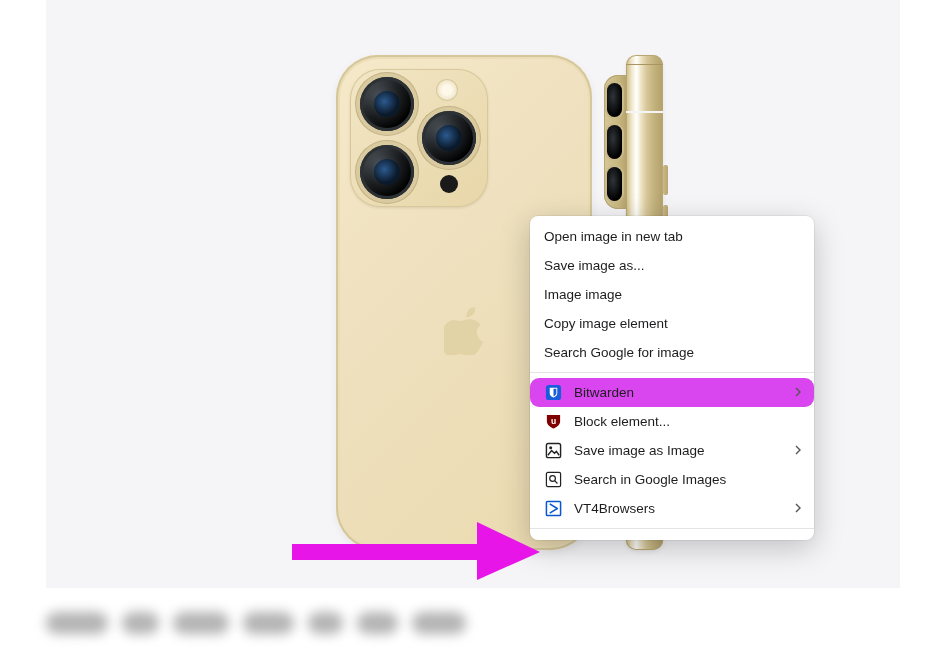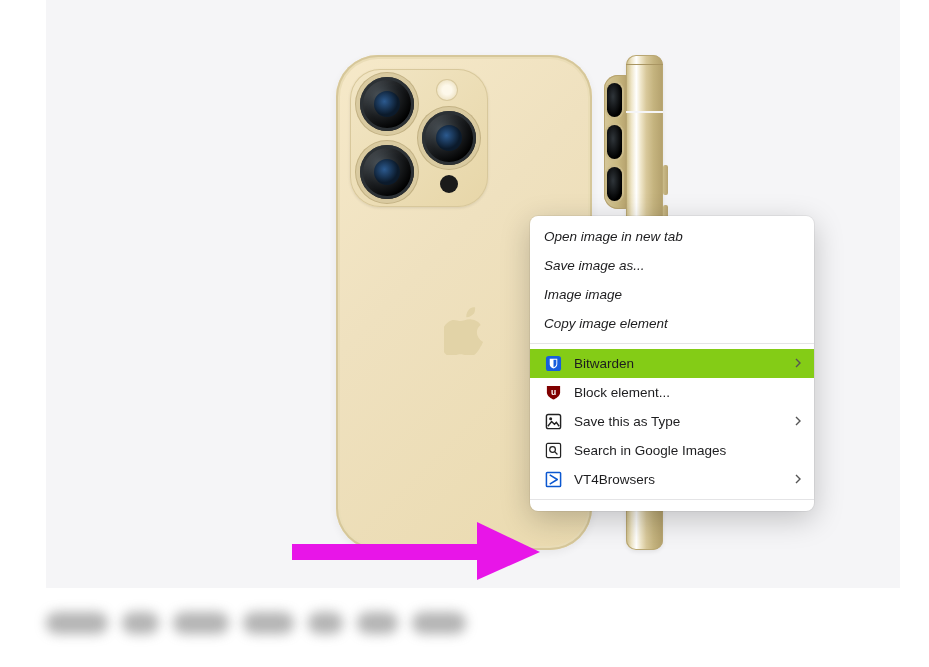--- a/index.html
+++ b/index.html
@@ -179,31 +179,31 @@
   .ctx .sep { height:1px; background:#e4e4e6; margin:5px 0; }
   .ctx .item {
     display:flex;
     align-items:center;
     height:29px;
     padding: 0 14px;
     gap:12px;
     position:relative;
     cursor: default;
   }
-  .ctx .item.simple { padding-left: 14px; font-style: italic; }
+  .ctx .item.simple { padding-left: 14px; }
   .ctx .item .ico {
     width:18px; height:18px;
     display:flex; align-items:center; justify-content:center;
     flex: 0 0 18px;
   }
   .ctx .item .arrow {
     position:absolute;
     right:12px;
   }
-  .ctx .item.hover { background:#84cc16; }
+  .ctx .item.hover { background:#d946ef;border-radius:9px; }
   .ctx .label { white-space:nowrap; }
 
   
   .annot {
     position:absolute;
     left: 292px;
     top: 522px;
     width: 248px;
     height: 58px;
     z-index: 40;
@@ -261,20 +261,23 @@
   </div>
   <div class="item simple">
     <span class="label">Save image as...</span>
   </div>
   <div class="item simple">
     <span class="label">Image image</span>
   </div>
   <div class="item simple">
     <span class="label">Copy image element</span>
   </div>
+  <div class="item simple">
+    <span class="label">Search Google for image</span>
+  </div>
 
   <div class="sep"></div>
 
   <div class="item hover">
     <span class="ico">
       <svg viewBox="0 0 18 18" width="17" height="17">
         <rect x="1" y="1" width="16" height="16" rx="3" fill="#175ddc"></rect>
         <path d="M5 4h8v6c0 2.4-2.7 3.7-4 4.3C7.7 13.7 5 12.4 5 10V4zm4 1v8c1-.5 3-1.6 3-3.3V5H9z" fill="#fff"></path>
       </svg>
     </span>
@@ -297,21 +300,21 @@
   </div>
 
   <div class="item">
     <span class="ico">
       <svg viewBox="0 0 18 18" width="17" height="17">
         <rect x="1.5" y="1.5" width="15" height="15" rx="2" fill="none" stroke="#222" stroke-width="1.5"></rect>
         <circle cx="6" cy="6" r="1.6" fill="#222"></circle>
         <path d="M3 14l4-5 3 3 2-2 3 4" fill="none" stroke="#222" stroke-width="1.5"></path>
       </svg>
     </span>
-    <span class="label">Save this as Type</span>
+    <span class="label">Save image as Image</span>
     <span class="arrow">
       <svg width="8" height="10" viewBox="0 0 6 10">
           <path d="M1 1l4 4-4 4" fill="none" stroke="#555" stroke-width="1.4"></path>
         </svg>
     </span>
   </div>
 
 
   <div class="item">
     <span class="ico">

